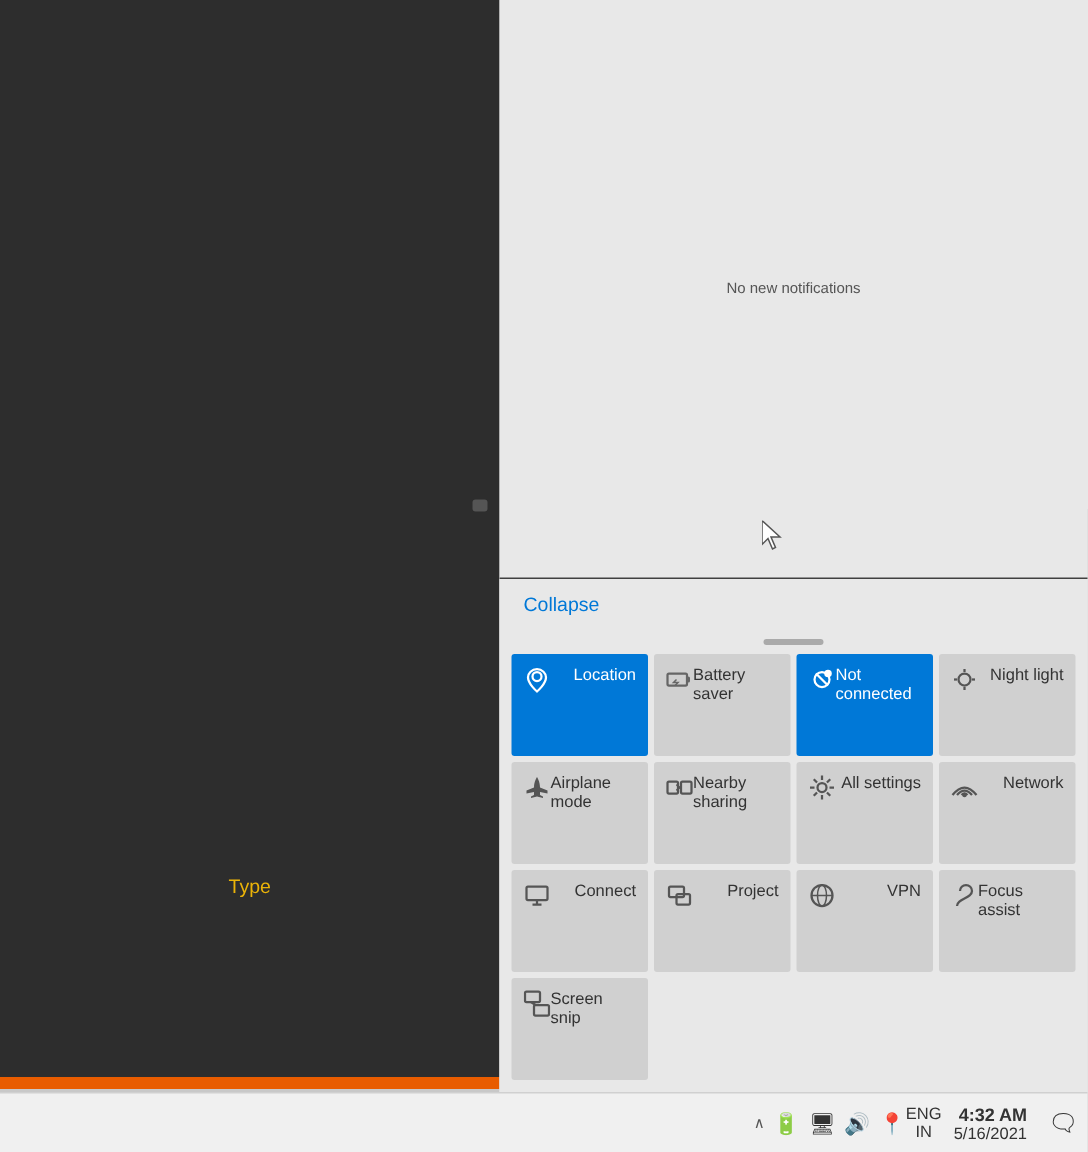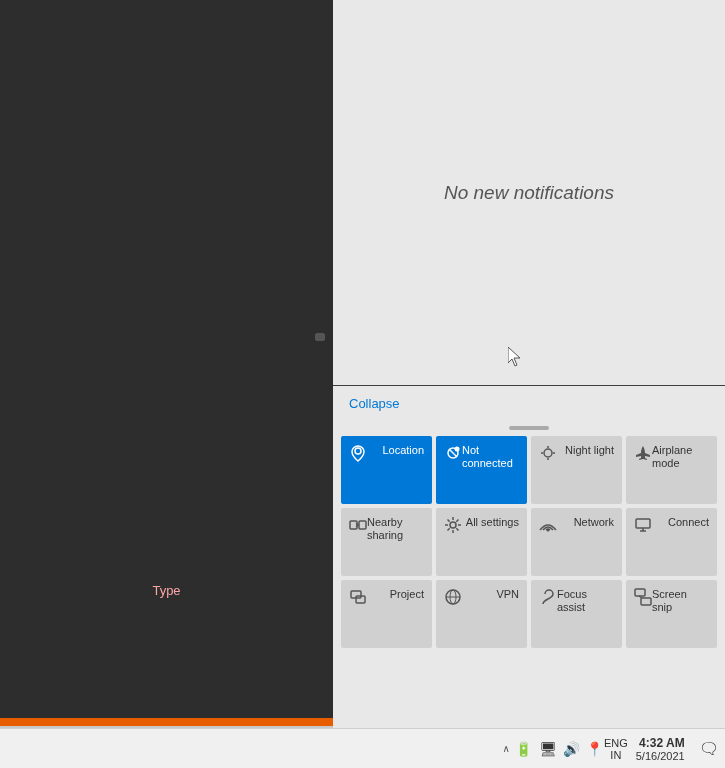--- a/index.html
+++ b/index.html
@@ -38,21 +38,21 @@
       height: 8px;
       background: #555;
       border-radius: 2px;
     }
 
     .left-panel-label {
       position: absolute;
       bottom: 120px;
       width: 100%;
       text-align: center;
-      color: #fca5a5;
+      color: #eab308;
       font-size: 13px;
     }
 
     
     .right-panel {
       position: absolute;
       left: 333px; top: 0;
       width: 392px;
       height: 728px;
       background: #e8e8e8;
@@ -62,22 +62,21 @@
 
     .notification-area {
       flex: 1;
       display: flex;
       align-items: center;
       justify-content: center;
     }
 
     .no-notifications {
       color: #555;
-      font-size: 19px;
-      font-style: italic;
+      font-size: 10px;
     }
 
     .collapse-bar {
       padding: 8px 16px;
       background: #e8e8e8;
       border-top: 1px solid #404040;
     }
 
     .collapse-link {
       color: #0078d7;
@@ -259,20 +258,28 @@
     <div class="drag-handle">
       <div class="drag-handle-bar"></div>
     </div>
     <div class="grid" id="tiles-grid">
     <div class="tile active">
           <div class="tile-icon"><svg width="18" height="18" viewBox="0 0 18 18">
               <circle cx="9" cy="7" r="3" fill="none" stroke="white" stroke-width="1.5"></circle>
               <path d="M9 2 C5.5 2 3 5 3 7.5 C3 12 9 17 9 17 C9 17 15 12 15 7.5 C15 5 12.5 2 9 2Z" fill="none" stroke="white" stroke-width="1.5"></path>
             </svg></div>
           <div class="tile-label">Location</div>
+        </div>
+        <div class="tile">
+          <div class="tile-icon"><svg width="18" height="18" viewBox="0 0 18 18">
+              <rect x="1" y="5" width="13" height="8" rx="1" fill="none" stroke="#666" stroke-width="1.5"></rect>
+              <rect x="14" y="7" width="2" height="4" rx="1" fill="#666"></rect>
+              <path d="M7 9 L5 11 H8 L6 13" stroke="#666" stroke-width="1" fill="none"></path>
+            </svg></div>
+          <div class="tile-label">Battery saver</div>
         </div>
         <div class="tile active">
           <div class="tile-icon"><svg width="18" height="18" viewBox="0 0 18 18">
               <circle cx="9" cy="9" r="5" fill="none" stroke="white" stroke-width="1.5"></circle>
               <path d="M5 5 L13 13" stroke="white" stroke-width="1.5"></path>
               <circle cx="13" cy="5" r="2.5" fill="white"></circle>
             </svg></div>
           <div class="tile-label">Not connected</div>
         </div>
         <div class="tile">

